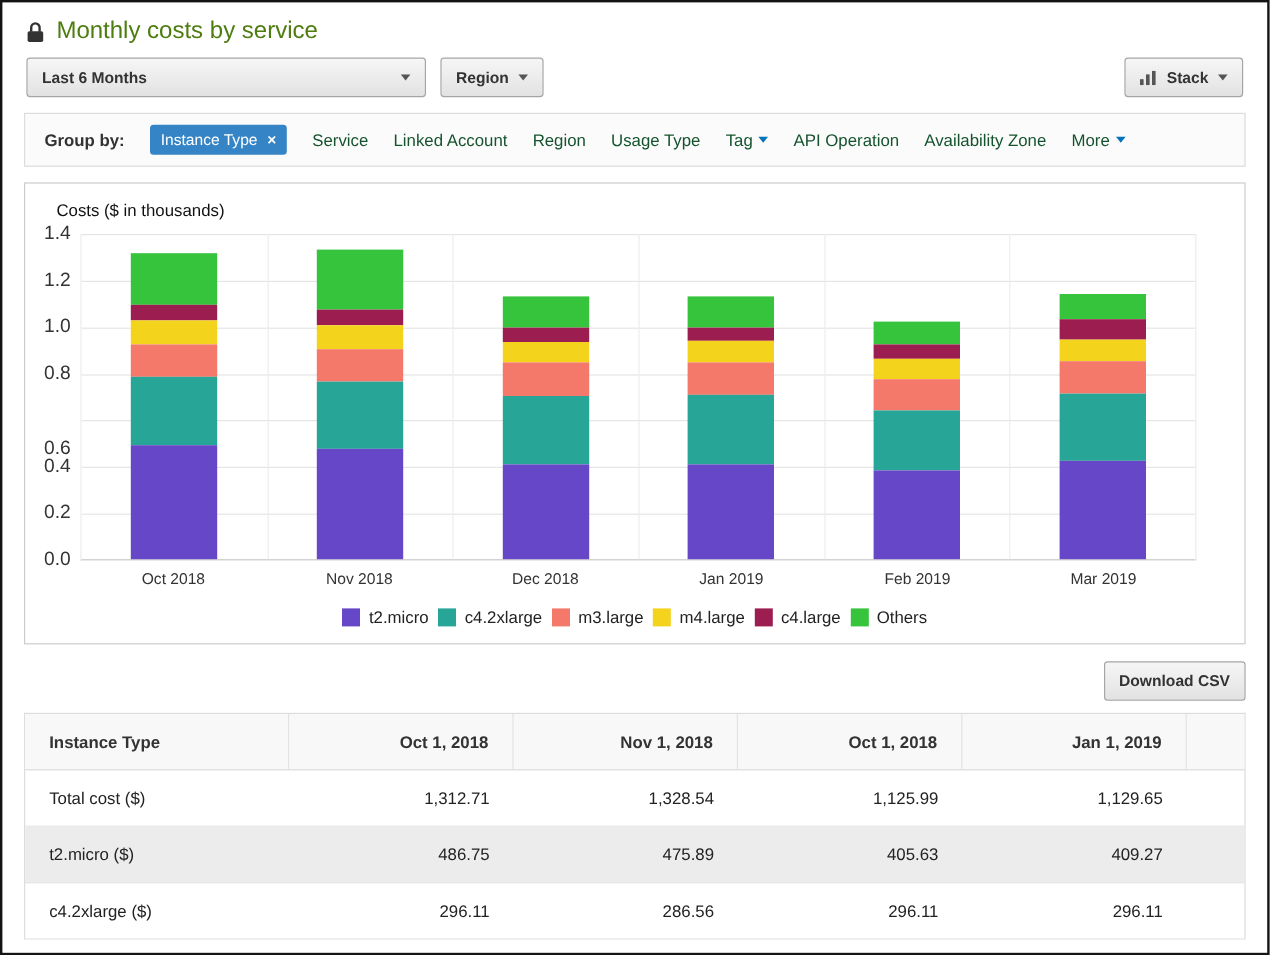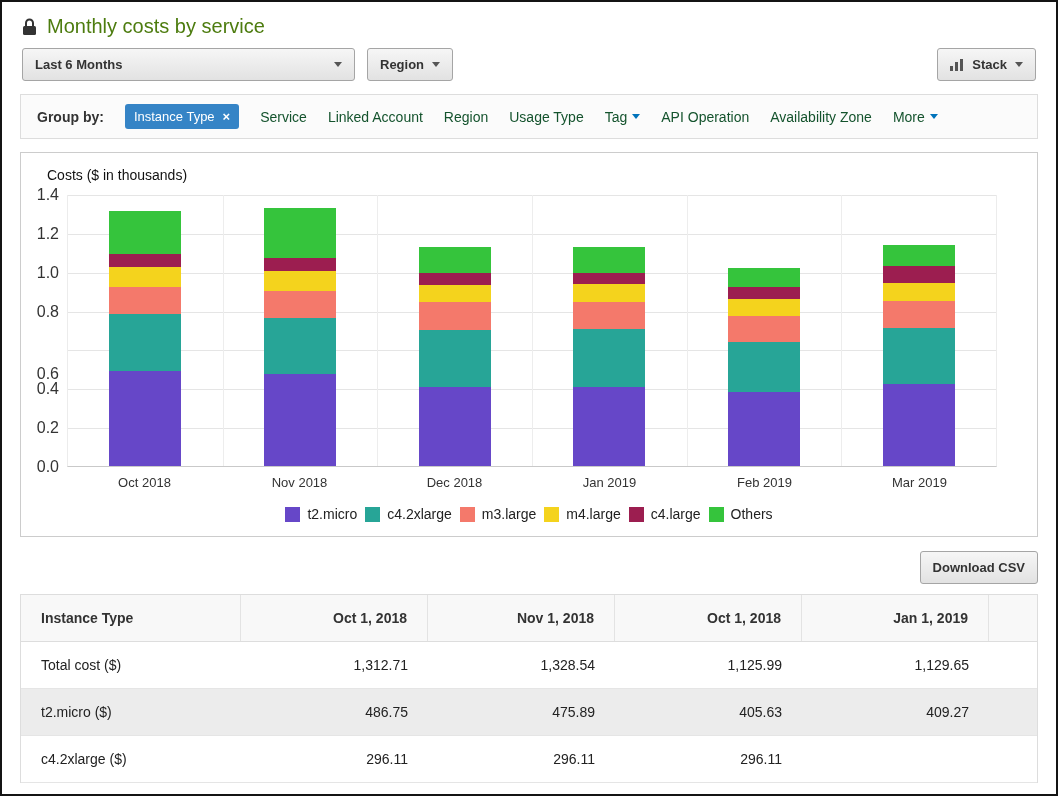--- a/index.html
+++ b/index.html
@@ -310,18 +310,19 @@
         <div class="td">t2.micro ($)</div>
         <div class="td num">486.75</div>
         <div class="td num">475.89</div>
         <div class="td num">405.63</div>
         <div class="td num">409.27</div>
         <div class="td"></div>
       </div>
       <div class="t-row">
         <div class="td">c4.2xlarge ($)</div>
         <div class="td num">296.11</div>
+        <div class="td num">286.56</div>
         <div class="td num">296.11</div>
         <div class="td num">296.11</div>
         <div class="td"></div>
       </div>
     </div>
 </div>
 
 </body></html>

